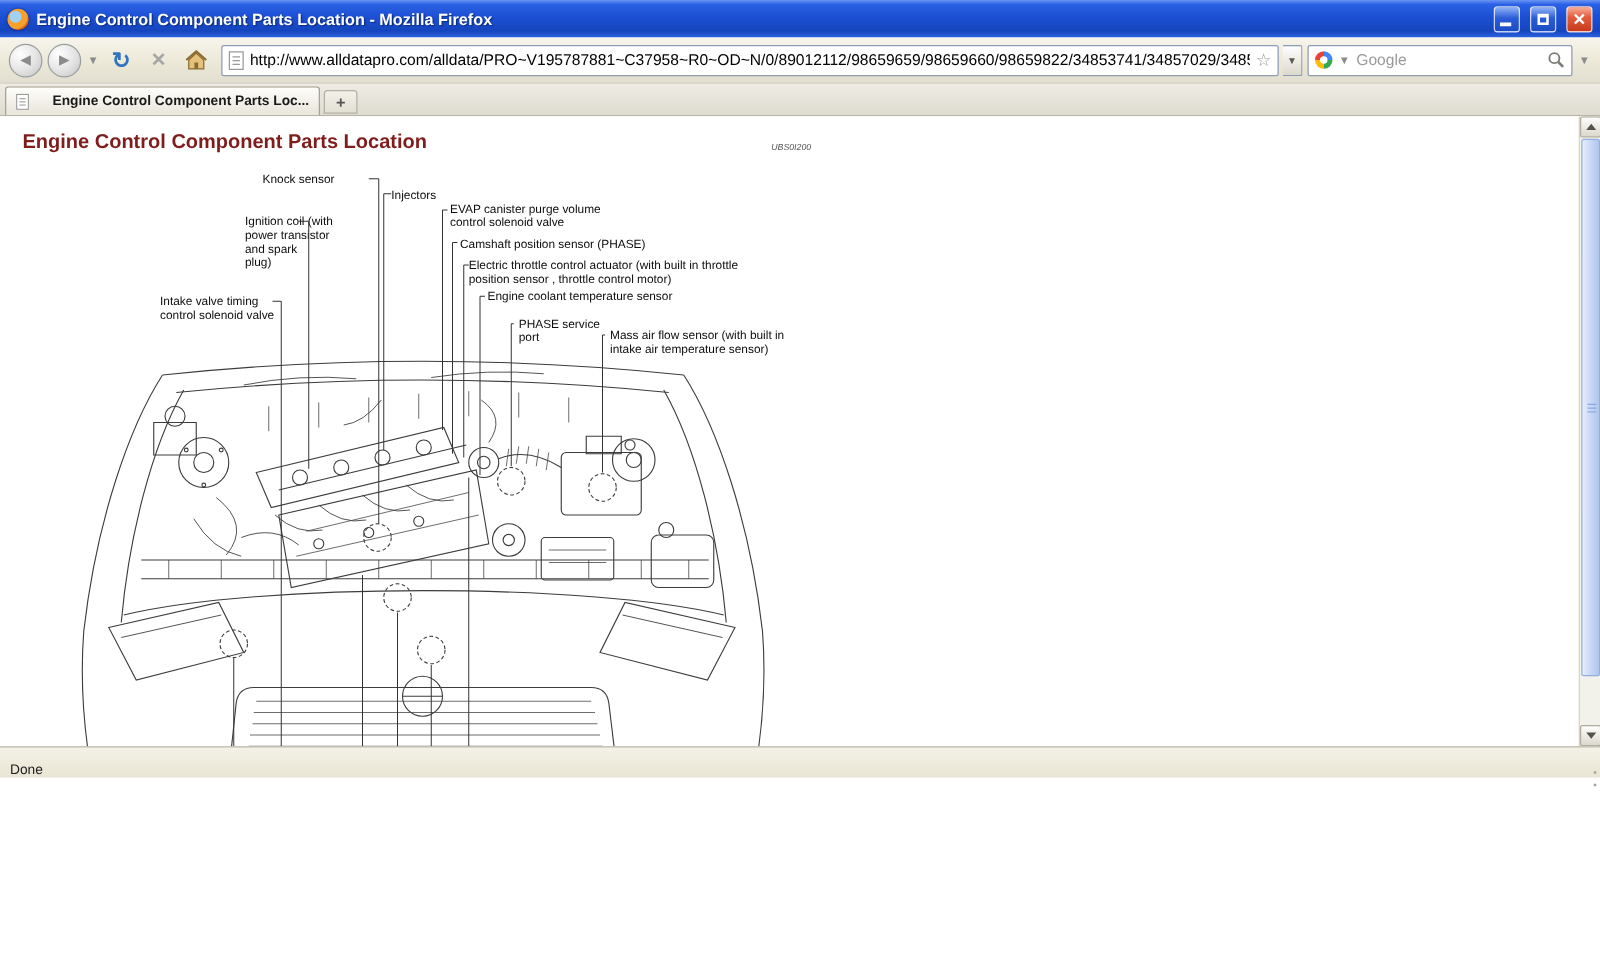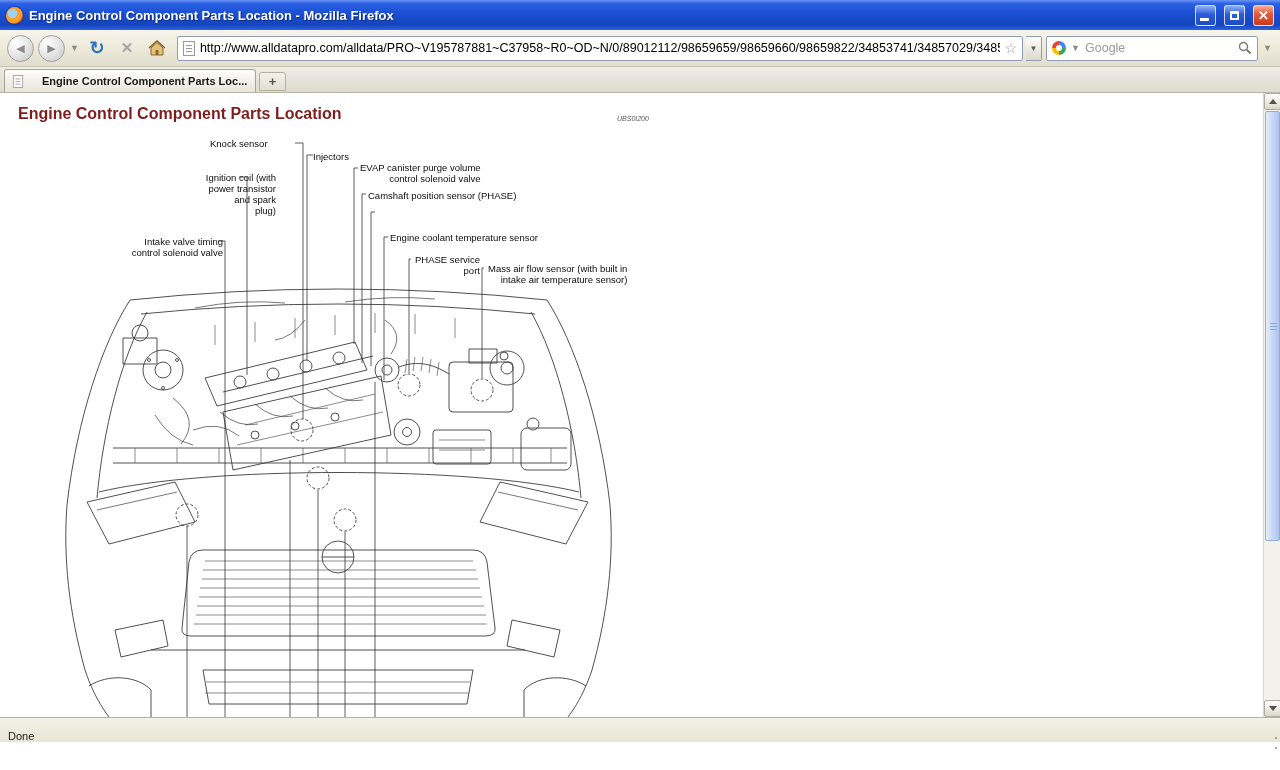--- a/index.html
+++ b/index.html
@@ -1,18 +1,18 @@
 <!DOCTYPE html>
 <html><head>
 <meta charset="utf-8">
 <style>
   * { margin:0; padding:0; box-sizing:border-box; }
   html,body { width:1280px; height:770px; overflow:hidden; background:#fff;
     font-family:"Liberation Sans", sans-serif; }
-  .window { width:1280px; height:742px; display:flex; flex-direction:column; }
+  .window { width:1280px; height:622px; display:flex; flex-direction:column; }
 
   
   .titlebar { height:30px; flex:0 0 30px; display:flex; align-items:center; padding:0 6px; gap:6px;
     background:linear-gradient(180deg,#6a95f5 0%,#2b61e4 12%,#1c4fd3 45%,#1545bd 82%,#2c62e2 100%); }
   .ff-icon { width:17px; height:17px; border-radius:50%;
     background:radial-gradient(circle at 38% 38%, #9fd2f5 0 30%, #f7a02c 34% 62%, #e35c12 70%, #b23a07); 
     box-shadow:0 0 2px #041c66; }
   .win-title { color:#fff; font-size:13px; font-weight:700; text-shadow:1px 1px 1px #0a2a80; flex:1;
     white-space:nowrap; overflow:hidden; }
   .winbtn { width:21px; height:21px; border-radius:3px; border:1px solid rgba(255,255,255,.75);
@@ -62,21 +62,21 @@
     display:flex; align-items:center; gap:18px; padding:0 7px; font-size:11px; font-weight:700; color:#1a1a1a; }
   .tab .page-ico { transform:scale(.85); }
   .newtab { height:19px; width:27px; margin-bottom:1px; background:linear-gradient(180deg,#f3f1e9,#e2dfd3);
     border:1px solid #b5b1a2; border-radius:3px 3px 0 0; display:flex; align-items:center; justify-content:center;
     color:#555; font-size:13px; font-weight:700; }
 
   
   .content { flex:1; position:relative; background:#fff; overflow:hidden; }
   .page-title { position:absolute; left:18px; top:12px; font-size:16px; font-weight:700; color:#7f1d1d; }
   .figcode { position:absolute; left:617px; top:22px; font-size:7px; font-style:italic; color:#555; }
-  .dlabel { position:absolute; font-size:9.5px; line-height:11px; color:#0c0c0c; white-space:pre-line;text-align:right; }
+  .dlabel { position:absolute; font-size:9.5px; line-height:11px; color:#0c0c0c; white-space:pre-line; }
   .diagram { position:absolute; left:55px; top:37px; }
   .diagram path, .diagram circle, .diagram rect, .diagram line { vector-effect:non-scaling-stroke; }
 
   
   .scrollbar { position:absolute; right:0; top:0; bottom:0; width:17px; background:#f2f1ea;
     border-left:1px solid #d8d4c6; }
   .sbtn { position:absolute; left:0; width:17px; height:17px; border:1px solid #b0ac9e; border-radius:2px;
     background:linear-gradient(180deg,#fefefe,#dbd8cd); display:flex; align-items:center; justify-content:center; }
   .sbtn.up { top:0; } .sbtn.down { bottom:0; }
   .tri-up { width:0; height:0; border-left:4px solid transparent; border-right:4px solid transparent;
@@ -164,20 +164,22 @@
 
   <div class="content">
     <div class="page-title">Engine Control Component Parts Location</div>
     <div class="figcode">UBS0I200</div>
 
     <div class="dlabel" style="left:210px; top:45px; width:82px; text-align:left;">Knock sensor</div>
     <div class="dlabel" style="left:313px; top:58px;">Injectors</div>
     <div class="dlabel" style="left:360px; top:69px;">EVAP canister purge volume
 control solenoid valve</div>
     <div class="dlabel" style="left:368px; top:97px;">Camshaft position sensor (PHASE)</div>
+    <div class="dlabel" style="left:375px; top:114px;">Electric throttle control actuator (with built in throttle
+position sensor , throttle control motor)</div>
     <div class="dlabel" style="left:390px; top:139px;">Engine coolant temperature sensor</div>
     <div class="dlabel" style="left:415px; top:161px;">PHASE service
 port</div>
     <div class="dlabel" style="left:488px; top:170px;">Mass air flow sensor (with built in
 intake air temperature sensor)</div>
     <div class="dlabel" style="left:167px; top:79px; width:80px;margin-left:29px;">Ignition coil (with
 power transistor
 and spark
 plug)</div>
     <div class="dlabel" style="left:128px; top:143px; width:95px;">Intake valve timing

